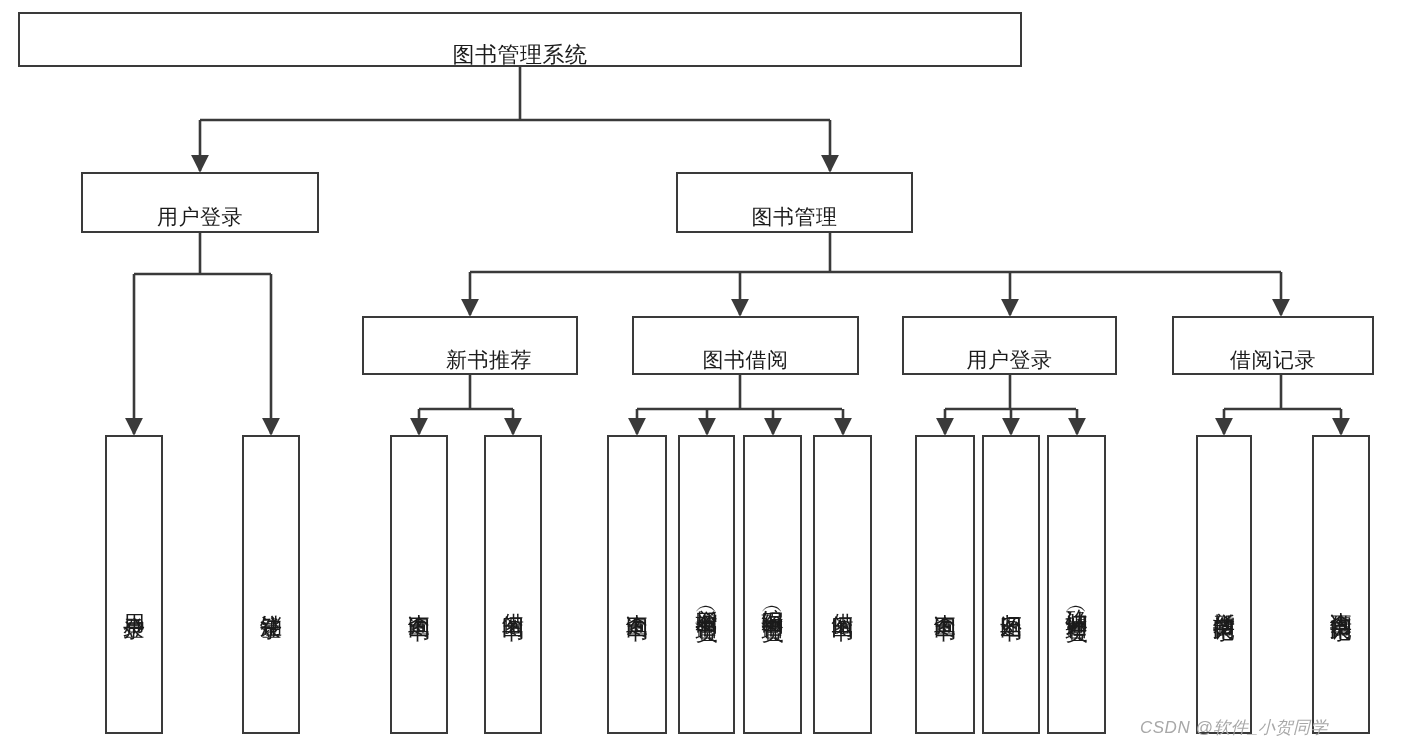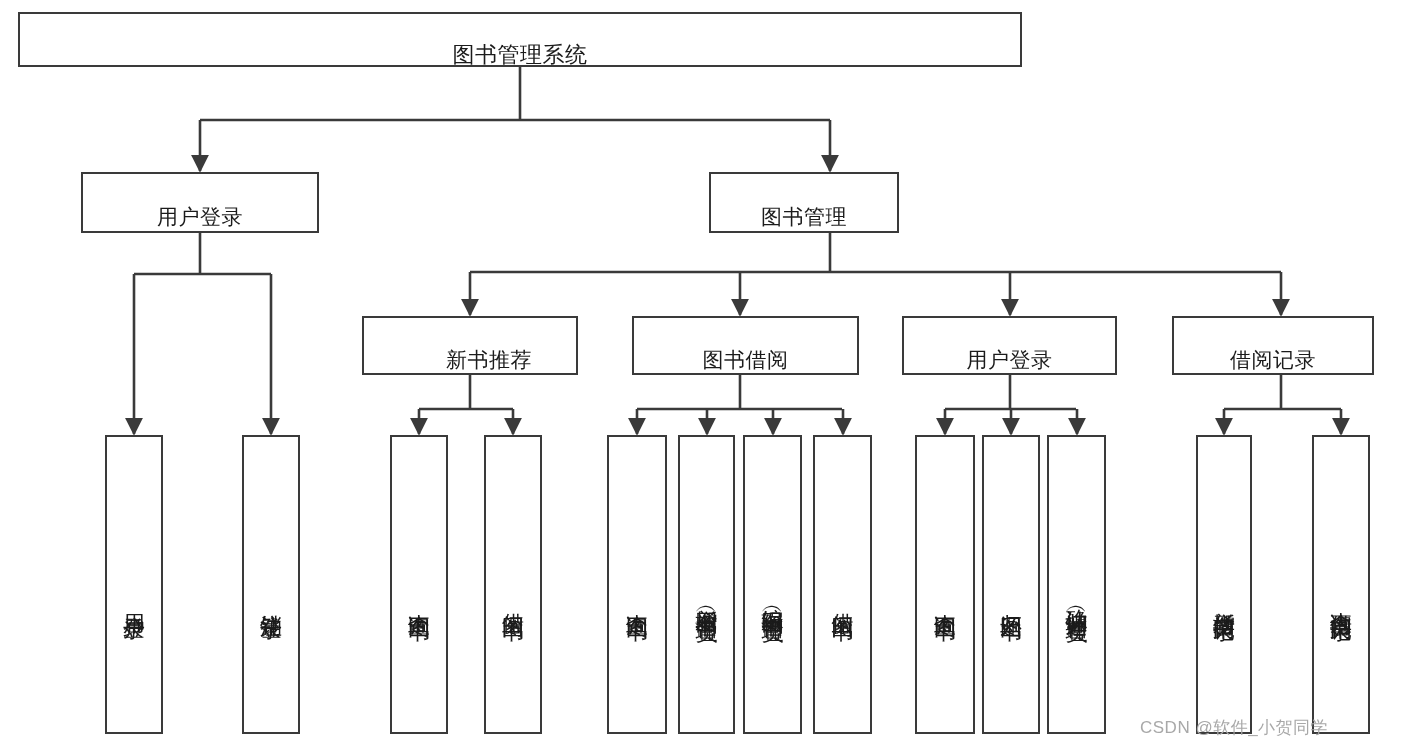--- a/index.html
+++ b/index.html
@@ -115,21 +115,21 @@
       </g>
   </svg>
 
   <div id="nodes-layer">
       <div class="node horiz root" style="left: 18px; top: 12px; width: 1004px; height: 55px;">
         <span class="label">图书管理系统</span>
       </div>
       <div class="node horiz" style="left: 81px; top: 172px; width: 238px; height: 61px;">
         <span class="label">用户登录</span>
       </div>
-      <div class="node horiz" style="left: 709px; top: 172px; width: 190px; height: 61px;">
+      <div class="node horiz" style="left: 676px; top: 172px; width: 237px; height: 61px;">
         <span class="label">图书管理</span>
       </div>
       <div class="node horiz" style="left: 362px; top: 316px; width: 216px; height: 59px; padding-left: 38px;">
         <span class="label">新书推荐</span>
       </div>
       <div class="node horiz" style="left: 632px; top: 316px; width: 227px; height: 59px;">
         <span class="label">图书借阅</span>
       </div>
       <div class="node horiz" style="left: 902px; top: 316px; width: 215px; height: 59px;">
         <span class="label">用户登录</span>
@@ -171,15 +171,15 @@
         <span class="label">确认归还（管理员）</span>
       </div>
       <div class="node vert" style="left: 1196px; top: 435px; width: 56px; height: 299px;">
         <span class="label">新增借阅记录</span>
       </div>
       <div class="node vert" style="left: 1312px; top: 435px; width: 58px; height: 299px;">
         <span class="label">查询借阅记录</span>
       </div>
     </div>
 
-  <div class="watermark" style="left: 1140px; top: 716px;">CSDN @软件_小贺同学</div>
+  <div class="watermark" style="left: 1140px; top: 716px; font-style: italic;">CSDN @软件_小贺同学</div>
 
 </div>
 
 </body></html>

